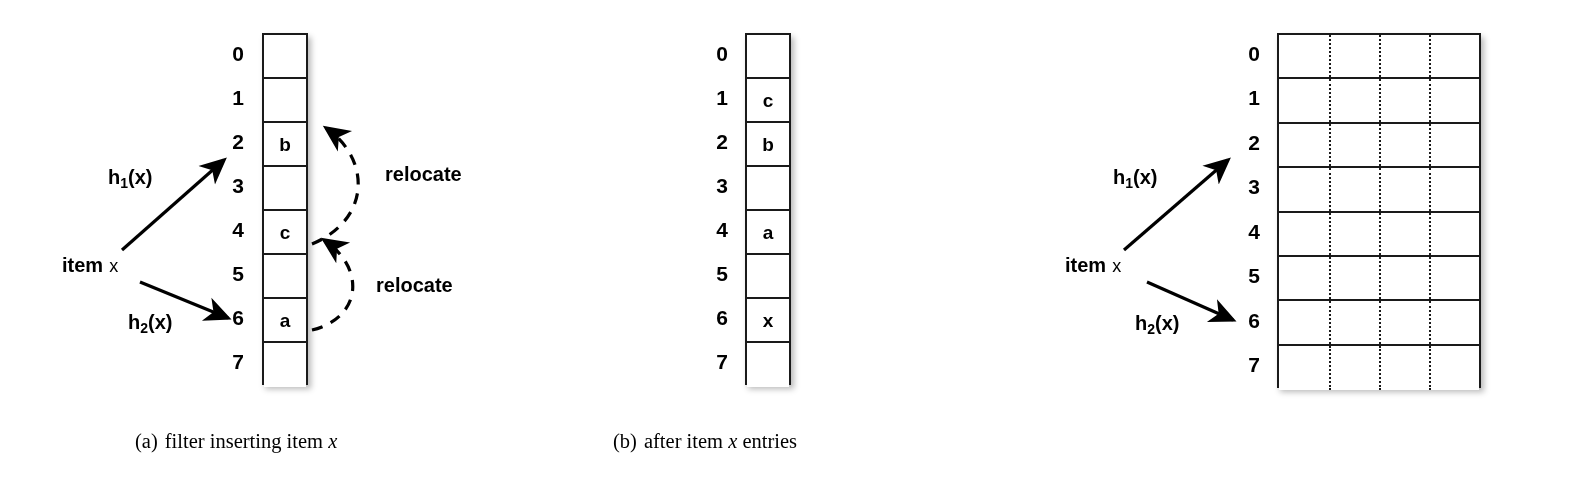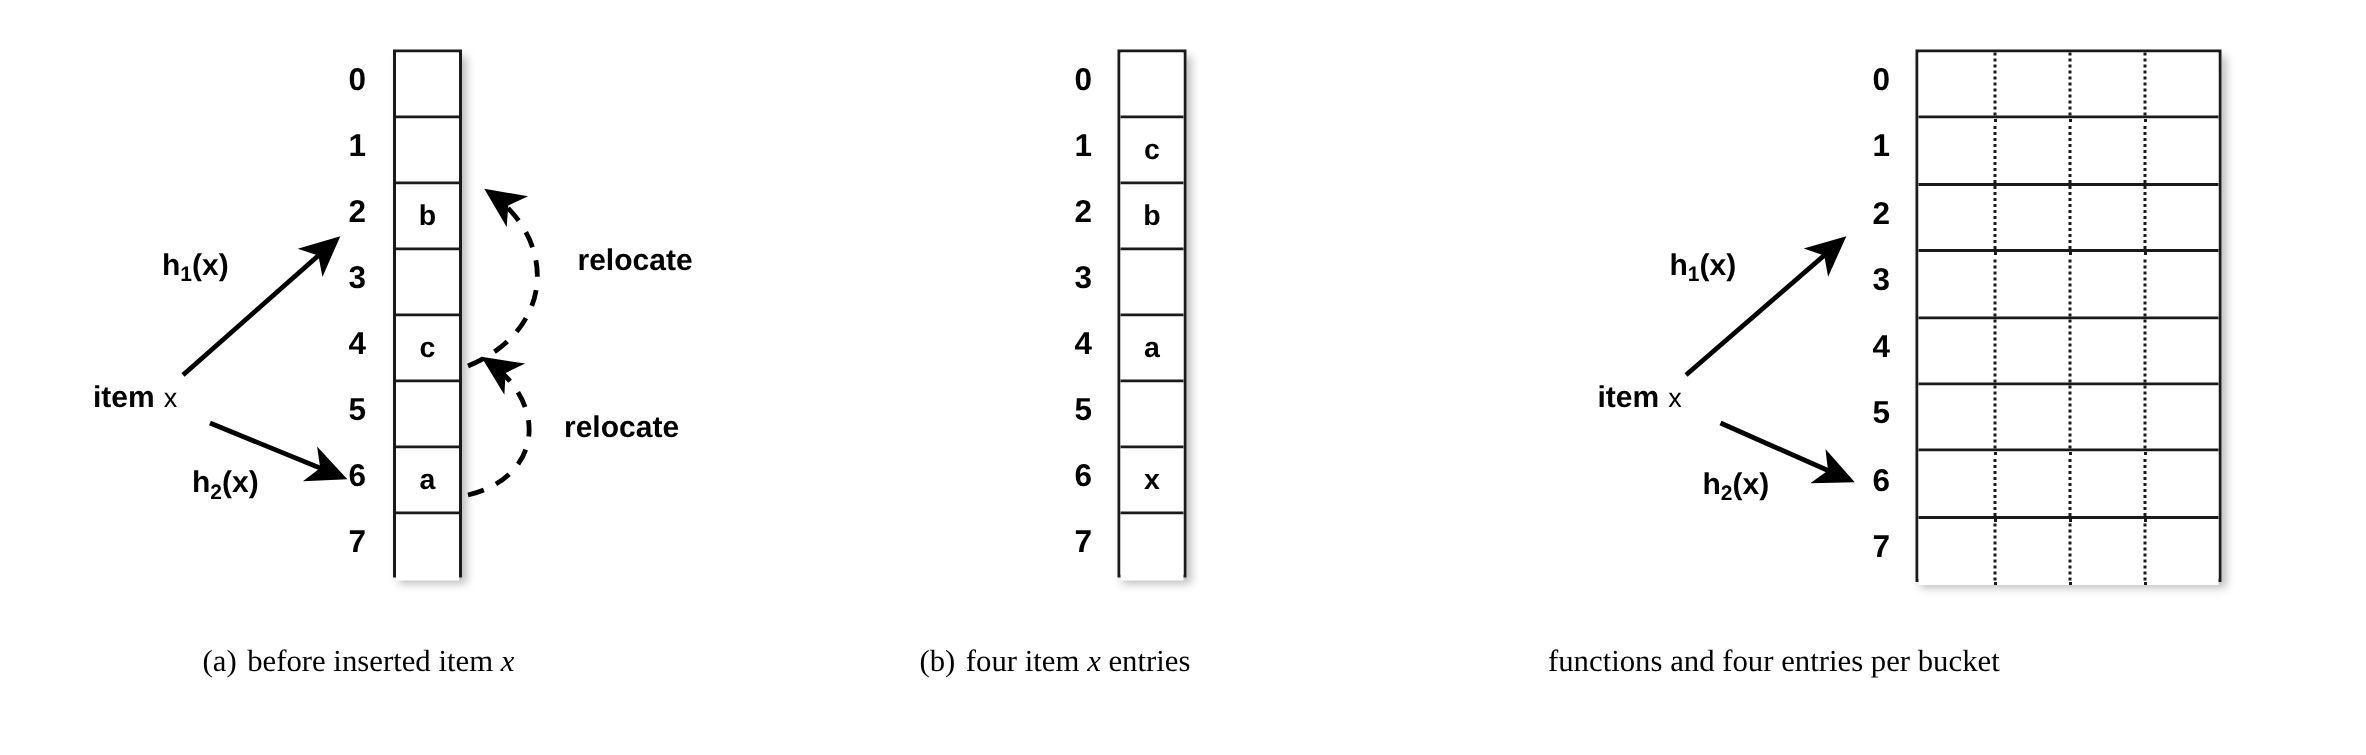--- a/index.html
+++ b/index.html
@@ -192,21 +192,21 @@
       <line x1="122" y1="250" x2="224" y2="160" stroke="#000" stroke-width="3.2" marker-end="url(#arrowSolidA1)"></line>
 
       <line x1="140" y1="282" x2="228" y2="318" stroke="#000" stroke-width="3.2" marker-end="url(#arrowSolidA1)"></line>
 
       <path d="M 312,244 C 370,220 372,160 326,128" fill="none" stroke="#000" stroke-width="3.2" stroke-dasharray="11 9" marker-end="url(#arrowDashA1)"></path>
 
       <path d="M 312,330 C 362,318 366,268 324,240" fill="none" stroke="#000" stroke-width="3.2" stroke-dasharray="11 9" marker-end="url(#arrowDashA1)"></path>
     </svg>
 
     <div class="caption" style="left:135px; top:428px; width:360px;">
-      <span class="tag">(a)</span><span>before inserted item </span><i>x</i><span></span>
+      <span class="tag">(a)</span><span>filter inserting item </span><i>x</i><span></span>
     </div>
   </div>
 
   <div class="panel">
 
     <div class="index-col" style="left:690px; top:33px; width:38px; height:352px;">
       <span class="index-label" style="top:10px;">0</span>
       <span class="index-label" style="top:54px;">1</span>
       <span class="index-label" style="top:98px;">2</span>
       <span class="index-label" style="top:142px;">3</span>
@@ -237,21 +237,21 @@
       </div>
       <div class="bucket-row" style="height:44px;">
         <span class="cell-value">x</span>
       </div>
       <div class="bucket-row" style="height:44px;">
         <span class="cell-value"></span>
       </div>
     </div>
 
     <div class="caption" style="left:613px; top:428px; width:330px;">
-      <span class="tag">(b)</span><span>four item </span><i>x</i><span> entries</span>
+      <span class="tag">(b)</span><span>after item </span><i>x</i><span> entries</span>
     </div>
   </div>
 
   <div class="panel">
 
     <div class="index-col" style="left:1222px; top:33px; width:38px; height:355px;">
       <span class="index-label" style="top:10px;">0</span>
       <span class="index-label" style="top:54px;">1</span>
       <span class="index-label" style="top:99px;">2</span>
       <span class="index-label" style="top:143px;">3</span>
@@ -320,17 +320,16 @@
       <defs>
         <marker id="arrowSolidC1" markerWidth="9" markerHeight="9" refX="7.2" refY="4.5" orient="auto" markerUnits="strokeWidth">
           <path d="M0,0.6 L8.4,4.5 L0,8.4 L2.3,4.5 Z" fill="#000"></path>
         </marker>
       </defs>
       <line x1="1124" y1="250" x2="1228" y2="160" stroke="#000" stroke-width="3.2" marker-end="url(#arrowSolidC1)"></line>
       <line x1="1147" y1="282" x2="1233" y2="320" stroke="#000" stroke-width="3.2" marker-end="url(#arrowSolidC1)"></line>
     </svg>
 
     <div class="caption" style="left:1032px; top:428px; width:500px;">
-      <div>functions and four entries per bucket</div>
     </div>
   </div>
 
 </div>
 
 </body></html>

